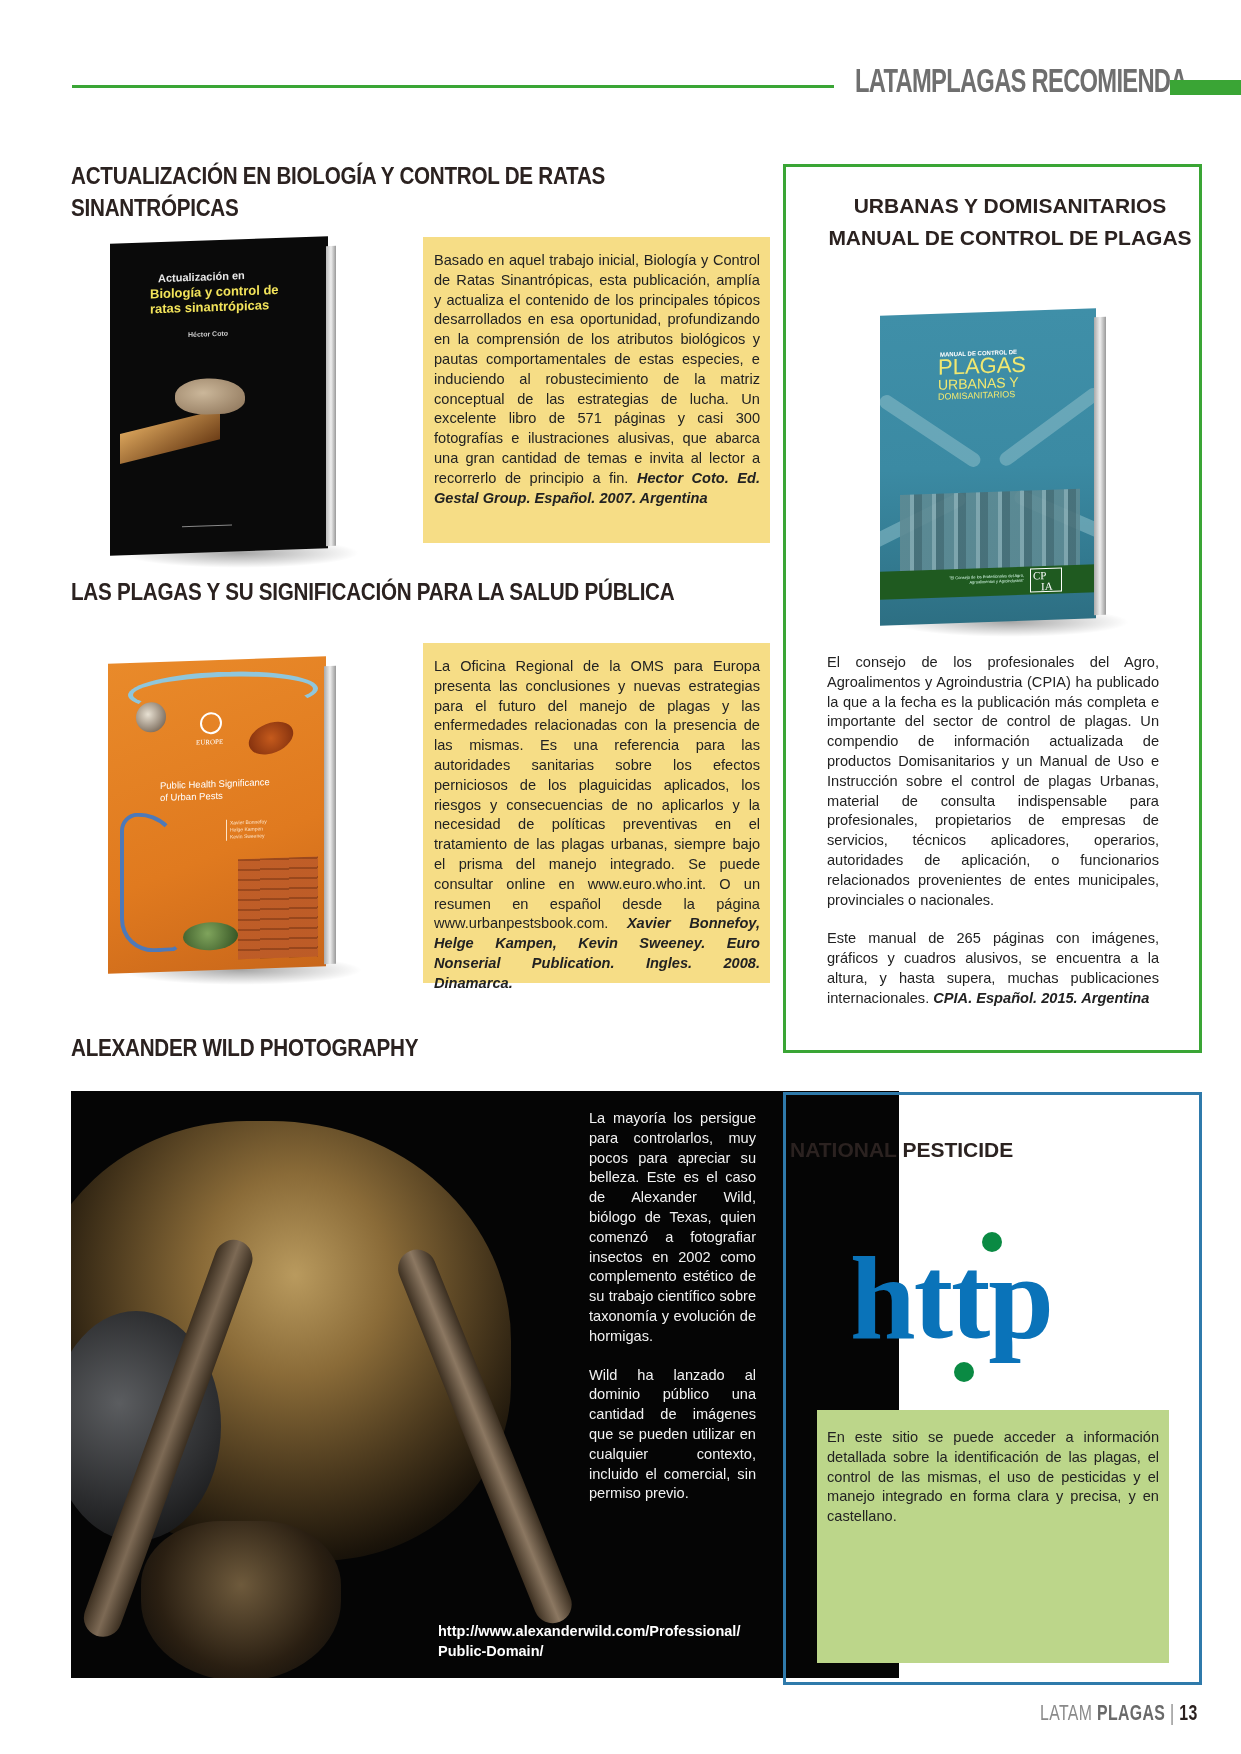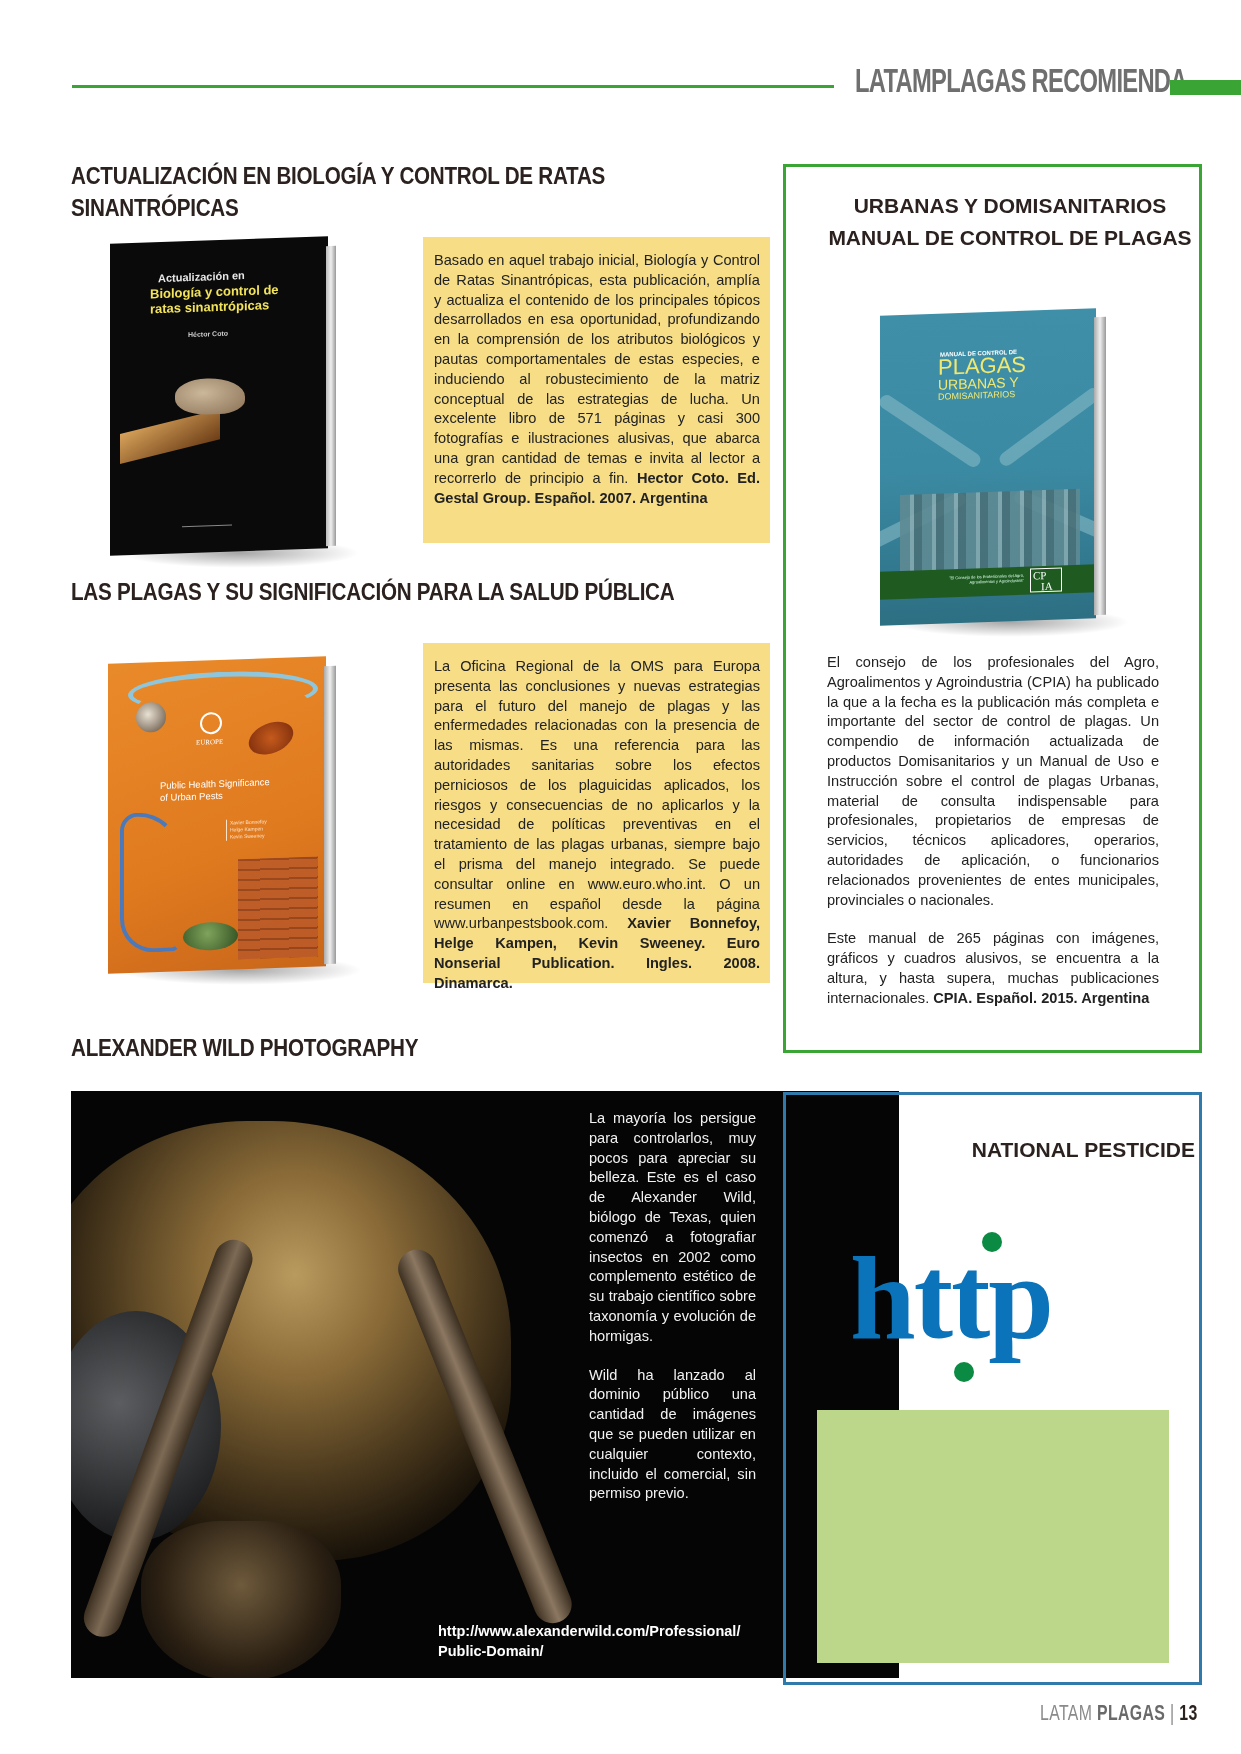--- a/index.html
+++ b/index.html
@@ -9,21 +9,21 @@
   .abs { position:absolute; }
 
   
   .hdr-line { left:72px; top:85px; width:762px; height:3px; background:#3aa535; }
   .hdr-title { left:855px; top:62px; font-family:"Liberation Sans", sans-serif; font-size:33px; font-weight:bold; color:#6f6f6f; letter-spacing:-1px; transform:scaleX(0.72); transform-origin:left top; white-space:nowrap; }
   .hdr-block { left:1170px; top:80px; width:71px; height:15px; background:#3aa535; }
 
   .heading { font-family:"Liberation Sans", sans-serif; font-weight:bold; color:#2b2220; font-size:24px; line-height:32px; transform:scaleX(0.86); transform-origin:left top; white-space:nowrap; letter-spacing:-0.3px; }
 
   .body-text { font-family:"Liberation Sans", sans-serif; font-size:14.6px; line-height:19.8px; text-align:justify; color:#222; }
-  .body-text b { font-family:"Liberation Sans", sans-serif; font-weight:bold; }
+  .body-text b { font-family:"Liberation Sans", sans-serif; font-weight:bold;font-style:italic; }
 
   .yellow-box { background:#f6dd86; padding:14px 10px 10px 11px; }
   .green-box { background:#bcd68a; padding:18px 10px 10px 10px; }
 
   
   .book { position:absolute; }
   .book .cover { position:absolute; left:0; top:0; }
   .book .pages { position:absolute; }
   .book .shadow { position:absolute; border-radius:50%; background:radial-gradient(ellipse at center, rgba(0,0,0,0.35), rgba(0,0,0,0) 70%); }
 
@@ -205,28 +205,29 @@
     <p>La mayoría los persigue para controlarlos, muy pocos para apreciar su belleza. Este es el caso de Alexander Wild, biólogo de Texas, quien comenzó a fotografiar insectos en 2002 como complemento estético de su trabajo científico sobre taxonomía y evolución de hormigas.</p>
     <p style="margin-top:19px;">Wild ha lanzado al dominio público una cantidad de imágenes que se pueden utilizar en cualquier contexto, incluido el comercial, sin permiso previo.</p>
   </div>
   <a class="photo-url">
     <span>http://www.alexanderwild.com/Professional/</span>
     <span>Public-Domain/</span>
   </a>
 </div>
 
 <div class="abs blue-frame"></div>
-<div class="abs heading" style="left:790px; top:1134px; width:405px; text-align:right; transform:none; font-size:21px; line-height:32px; letter-spacing:0;">
+<div class="abs heading" style="left:790px; top:1134px; width:405px; text-align:left; transform:none; font-size:21px; line-height:32px; letter-spacing:0;">
   <div>NATIONAL PESTICIDE</div>
 </div>
 
 <div class="abs npic">
   <div class="word">http</div>
   <div class="dot" style="left:132px; top:-8px;"></div>
   <div class="dot" style="left:104px; top:122px;"></div>
 </div>
 
 <div class="abs green-box body-text" style="left:817px; top:1410px; width:352px; height:253px;">
+  <p>En este sitio se puede acceder a información detallada sobre la identificación de las plagas, el control de las mismas, el uso de pesticidas y el manejo integrado en forma clara y precisa, y en castellano.</p>
 </div>
 
 <div class="abs footer">
   <span>LATAM </span><b>PLAGAS</b><span> | </span><span class="pg">13</span>
 </div>
 
 </body></html>

